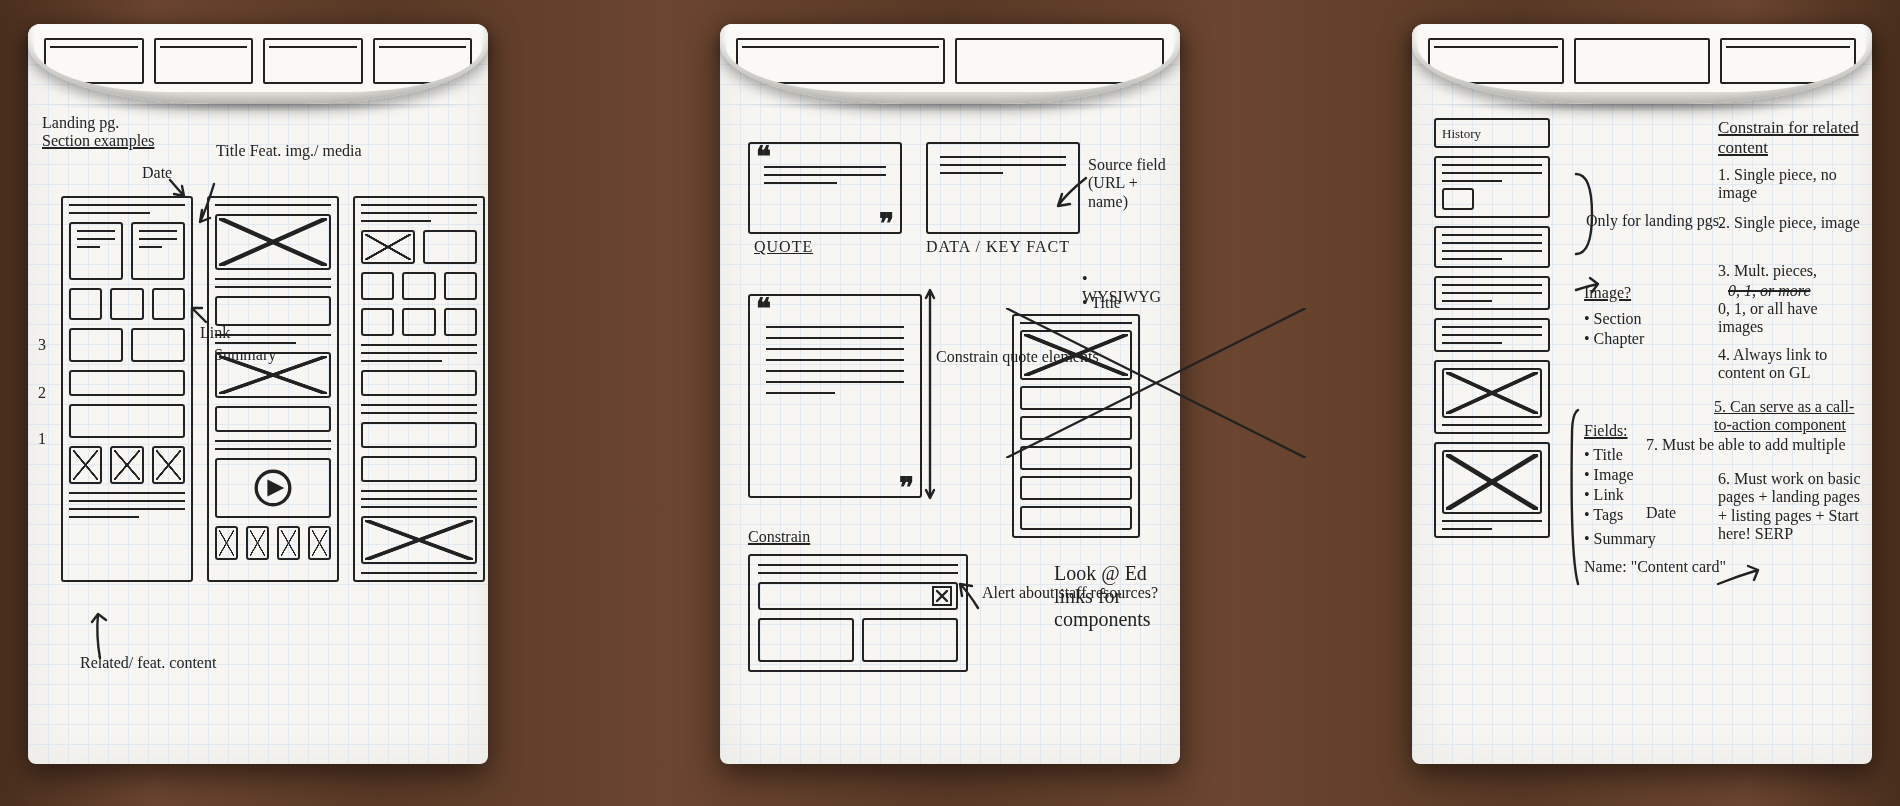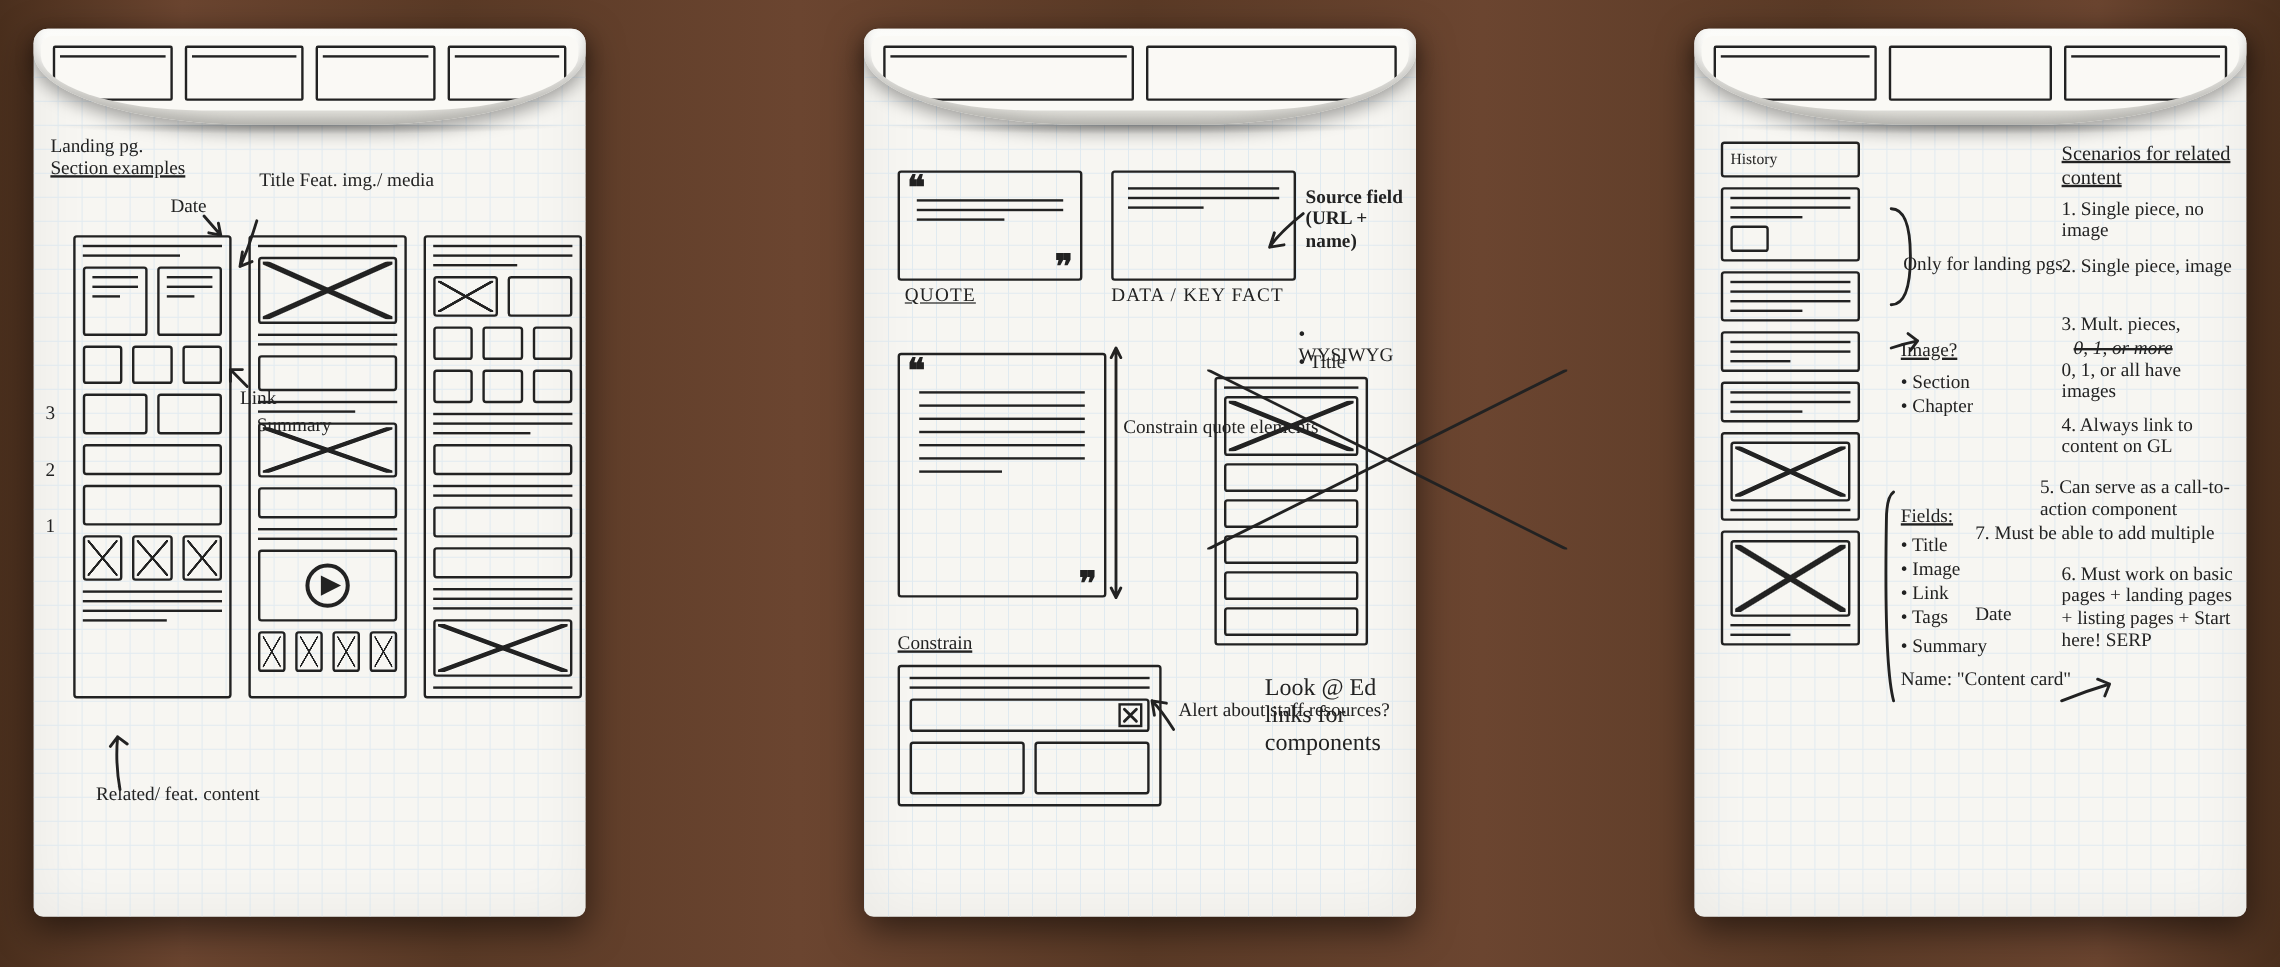--- a/index.html
+++ b/index.html
@@ -233,21 +233,21 @@
             <span></span>
             <span></span>
           </div>
         <div class="lines" style="padding:0 12px 8px;">
             <span style="width:50%"></span>
           </div>
       </div>
       <div class="annot small" style="left:24px;top:124px;letter-spacing:1px;text-decoration:underline;">QUOTE</div>
       <div class="annot small" style="left:196px;top:124px;letter-spacing:1px;">DATA / KEY FACT</div>
 
-      <div class="annot small" style="left:358px;top:42px;font-weight:bold;">Source
+      <div class="annot small" style="left:358px;top:42px;">Source
 field
 (URL +
 name)</div>
       <div class="annot small bullet" style="left:352px;top:156px;">WYSIWYG</div>
       <div class="annot small bullet" style="left:352px;top:180px;">Title</div>
 
       <div class="box" style="position:absolute;left:18px;top:180px;width:170px;height:200px;">
         <div class="qmark" style="position:absolute;left:6px;top:-4px;">❝</div>
         <div class="lines" style="padding:30px 16px 10px;gap:9px;">
             <span></span>
@@ -399,33 +399,33 @@
       <div class="annot small bullet" style="left:162px;top:392px;">Tags</div>
       <div class="annot small bullet" style="left:162px;top:416px;">Summary</div>
       <div class="annot tiny" style="left:224px;top:322px;">7. Must
 be able to
 add
 multiple</div>
       <div class="annot small" style="left:224px;top:390px;">Date</div>
       <div class="annot small" style="left:162px;top:444px;">Name:
 "Content card"</div>
 
-      <div class="annot underline" style="left:296px;top:4px;font-size:17px;">Scenarios for
+      <div class="annot underline" style="left:296px;top:4px;font-size:17px;">Constrain for
 related content</div>
       <div class="annot small" style="left:296px;top:52px;">1. Single piece,
    no image</div>
       <div class="annot small" style="left:296px;top:100px;">2. Single piece,
    image</div>
       <div class="annot small" style="left:296px;top:148px;">3. Mult. pieces,</div>
       <div class="annot small strike" style="left:306px;top:168px;">0, 1, or more</div>
       <div class="annot small" style="left:296px;top:186px;">0, 1, or all have
    images</div>
       <div class="annot small" style="left:296px;top:232px;">4. Always link to
    content on GL</div>
-      <div class="annot small" style="left:278px;top:284px;">5. Can serve as a
+      <div class="annot small" style="left:292px;top:284px;text-decoration:underline;">5. Can serve as a
    call-to-action
    component</div>
       <div class="annot small" style="left:296px;top:356px;">6. Must work on
    basic pages +
    landing pages +
    listing pages +
    Start here! SERP</div>
 
       <svg class="arrow" style="left:0;top:0;width:440px;height:640px;pointer-events:none;">
 

